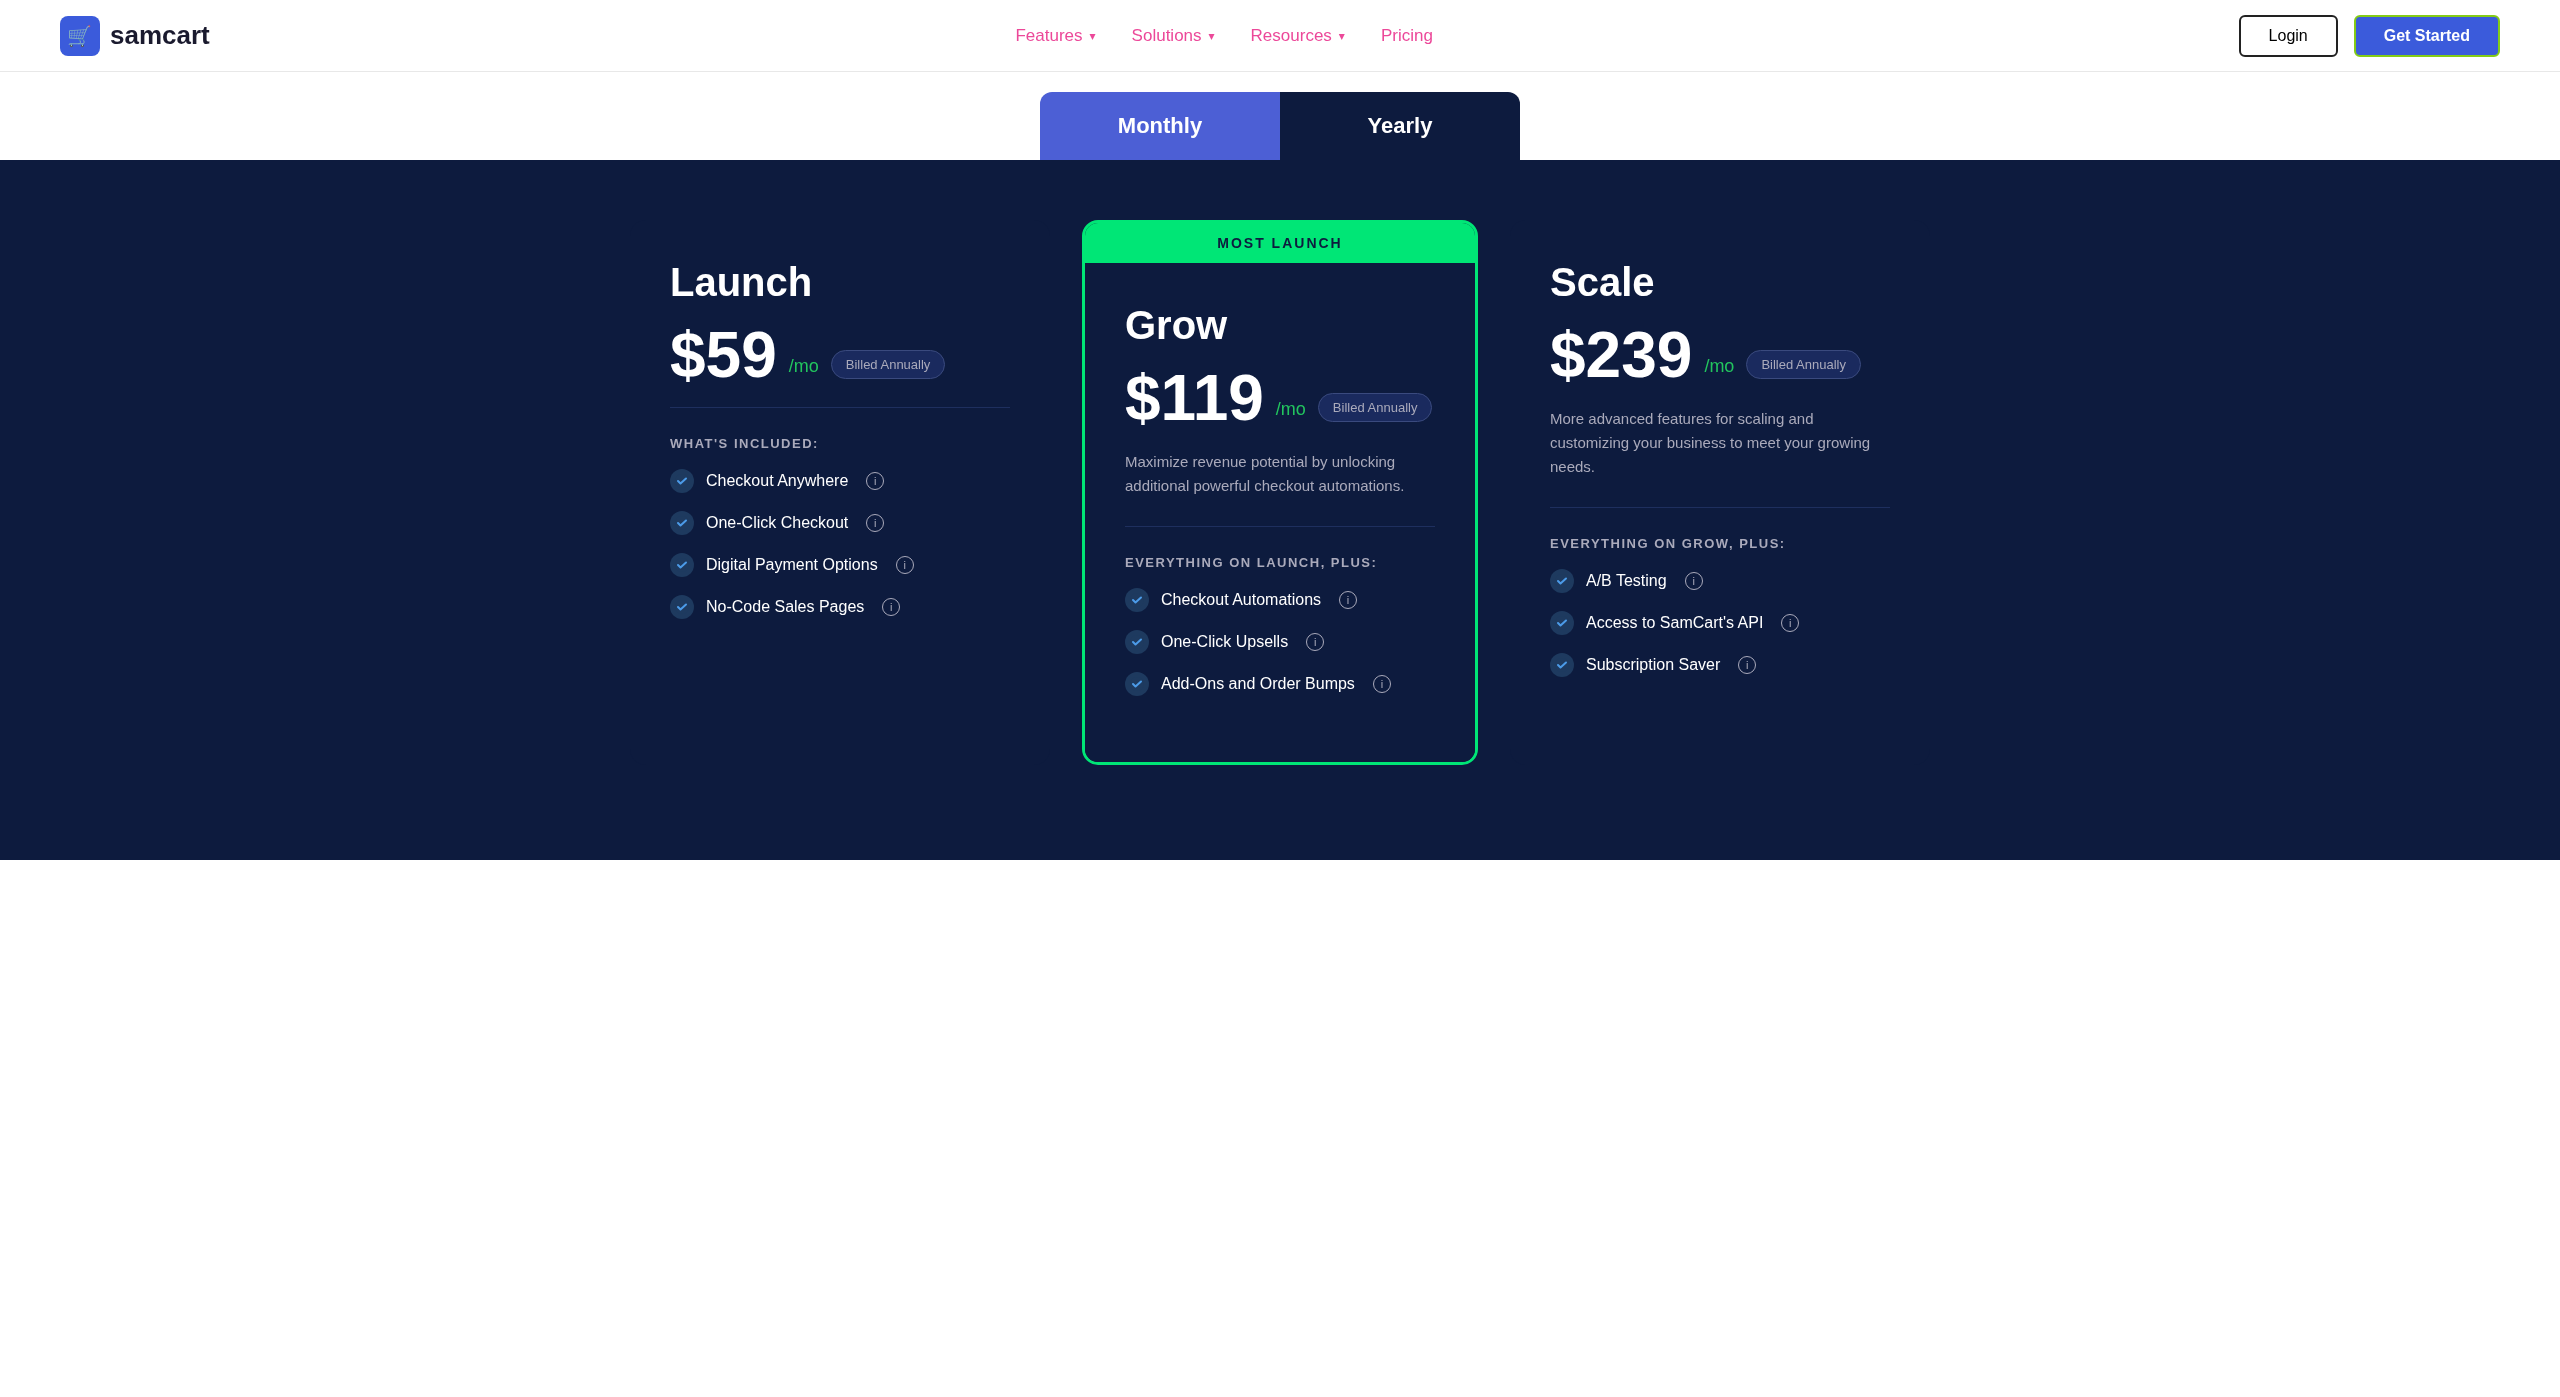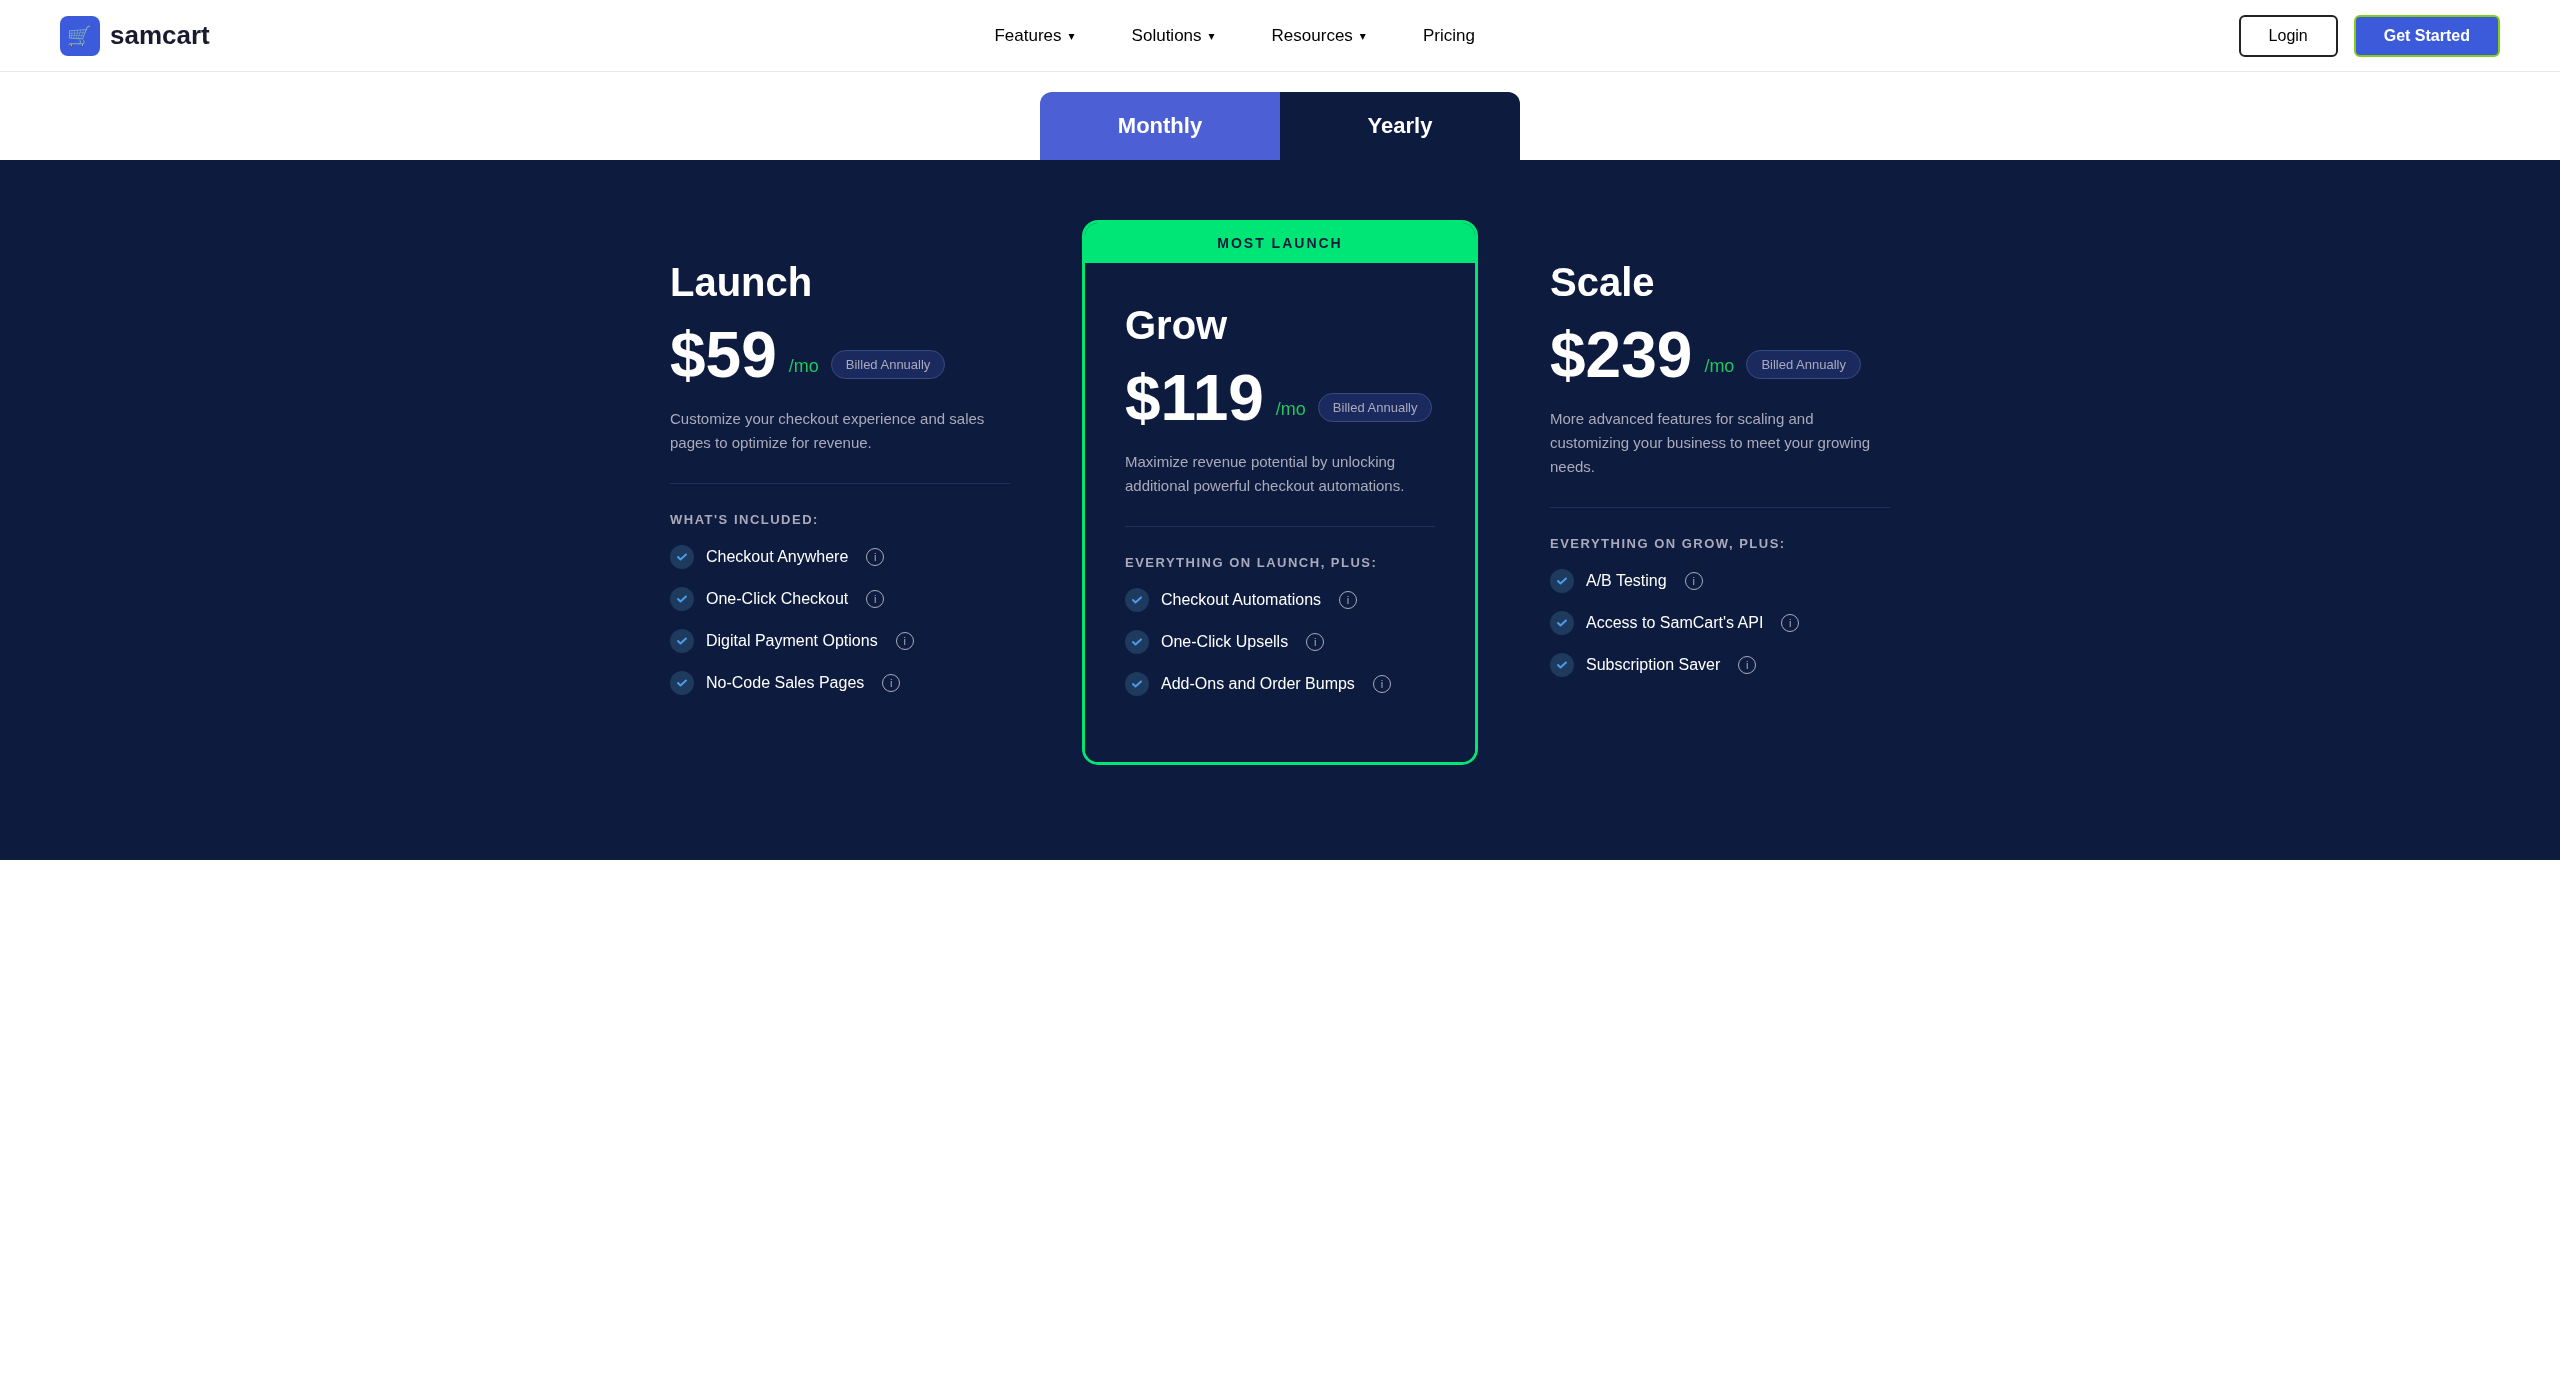--- a/index.html
+++ b/index.html
@@ -12,22 +12,22 @@
       background: #fff; position: relative; z-index: 10;
     }
     .nav-logo { display: flex; align-items: center; gap: 10px; }
     .nav-logo-icon {
       width: 40px; height: 40px; background: #3b5bdb; border-radius: 8px;
       display: flex; align-items: center; justify-content: center; color: #fff; font-size: 20px;
     }
     .nav-logo-text { font-size: 26px; font-weight: 700; color: #1a1a2e; }
     .nav-links { display: flex; align-items: center; gap: 36px; }
     .nav-link {
-      font-size: 17px; color: #000000; font-weight: 500; cursor: pointer;
-      display: flex; align-items: center; gap: 5px; margin-left: 21px;
+      font-size: 17px; color: #ec4899; font-weight: 500; cursor: pointer;
+      display: flex; align-items: center; gap: 5px;
     }
     .nav-actions { display: flex; align-items: center; gap: 16px; }
     .btn-login {
       padding: 10px 28px; border: 2px solid #222; border-radius: 6px;
       font-size: 16px; font-weight: 400; background: #fff; cursor: pointer;
     }
     .btn-started {
       padding: 10px 28px; border: 2px solid #84cc16; border-radius: 6px;
       font-size: 16px; font-weight: 600; background: #3b5bdb; color: #fff; cursor: pointer;
     }
@@ -143,21 +143,20 @@
 
 <div class="main-content">
   <div class="cards-row" id="cards-container">
   <div class="card">
       <div class="plan-name">Launch</div>
       <div class="plan-price-row">
         <span class="plan-price">$59</span>
         <span class="plan-price-mo">/mo</span>
         <span class="billed-badge">Billed Annually</span>
       </div>
-      <div class="plan-desc">Customize your checkout experience and sales pages to optimize for revenue.</div>
       <hr class="divider">
       <div class="includes-label">WHAT'S INCLUDED:</div>
 
       <div class="feature-item">
         <div class="check-icon">
           <svg viewBox="0 0 14 14" fill="none" xmlns="http://www.w3.org/2000/svg">
             <circle cx="7" cy="7" r="7" fill="#1e3a5f"></circle>
             <path d="M3 7l2.5 2.5L11 4.5" stroke="#4c9be8" stroke-width="2" stroke-linecap="round" stroke-linejoin="round"></path>
           </svg>
         </div>

